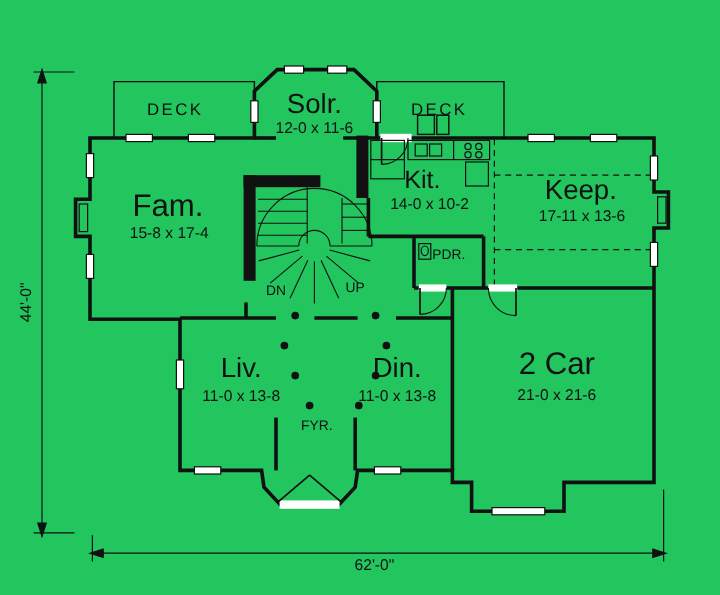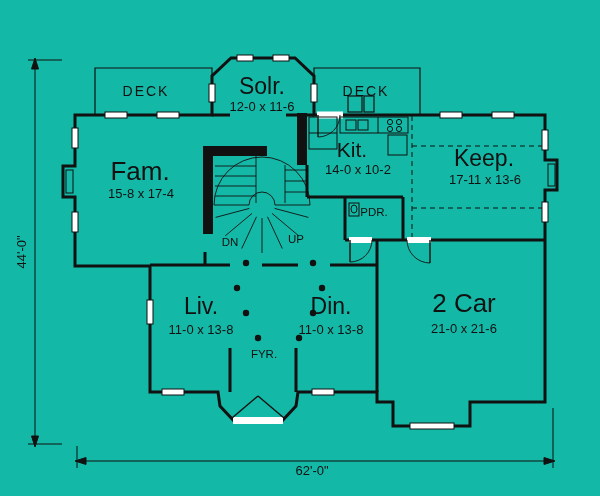--- a/index.html
+++ b/index.html
@@ -1,17 +1,17 @@
 <!DOCTYPE html>
 <html><head>
 <meta charset="utf-8">
 <style>
   html,body{margin:0;padding:0;background:#ffffff;}
   .stage{
-    position:relative;width:600px;height:496px;background:#14b8a6;
+    position:relative;width:600px;height:496px;background:#22c55e;
     font-family:"Liberation Sans",sans-serif;overflow:hidden;
   }
   svg{position:absolute;inset:0;}
   text{fill:#111111;}
   .deck-lbl{font-size:14px;letter-spacing:2px;}
   .name-xl{font-size:26px;}
   .name-lg{font-size:23px;}
   .name-md{font-size:21px;}
   .size-lbl{font-size:13px;}
   .small-lbl{font-size:11.5px;}

